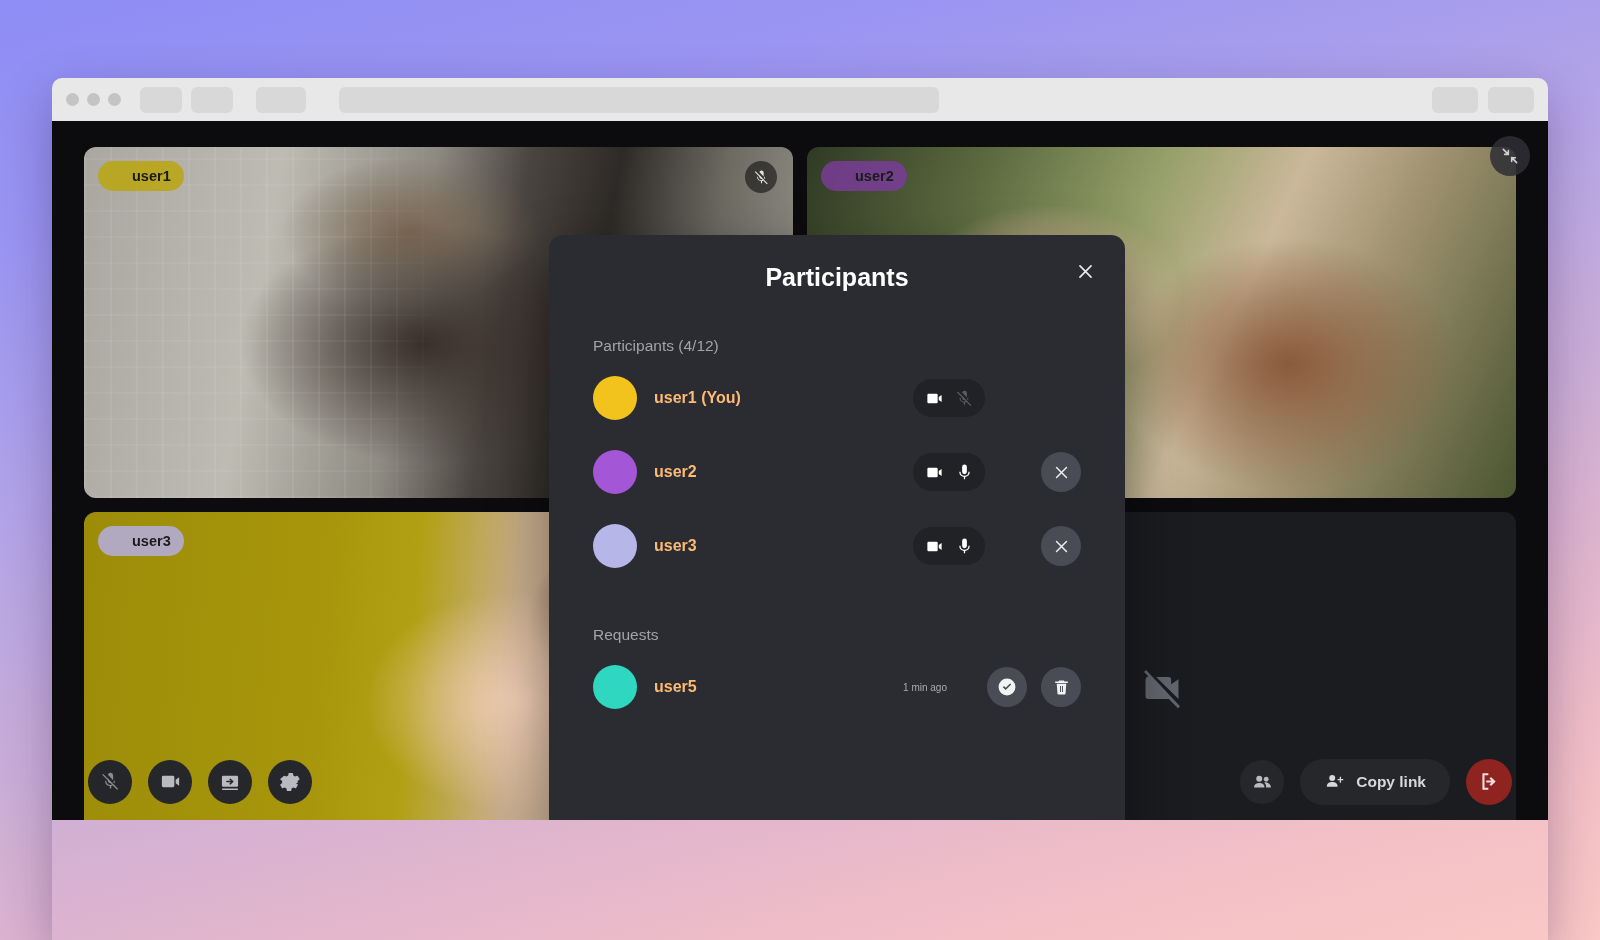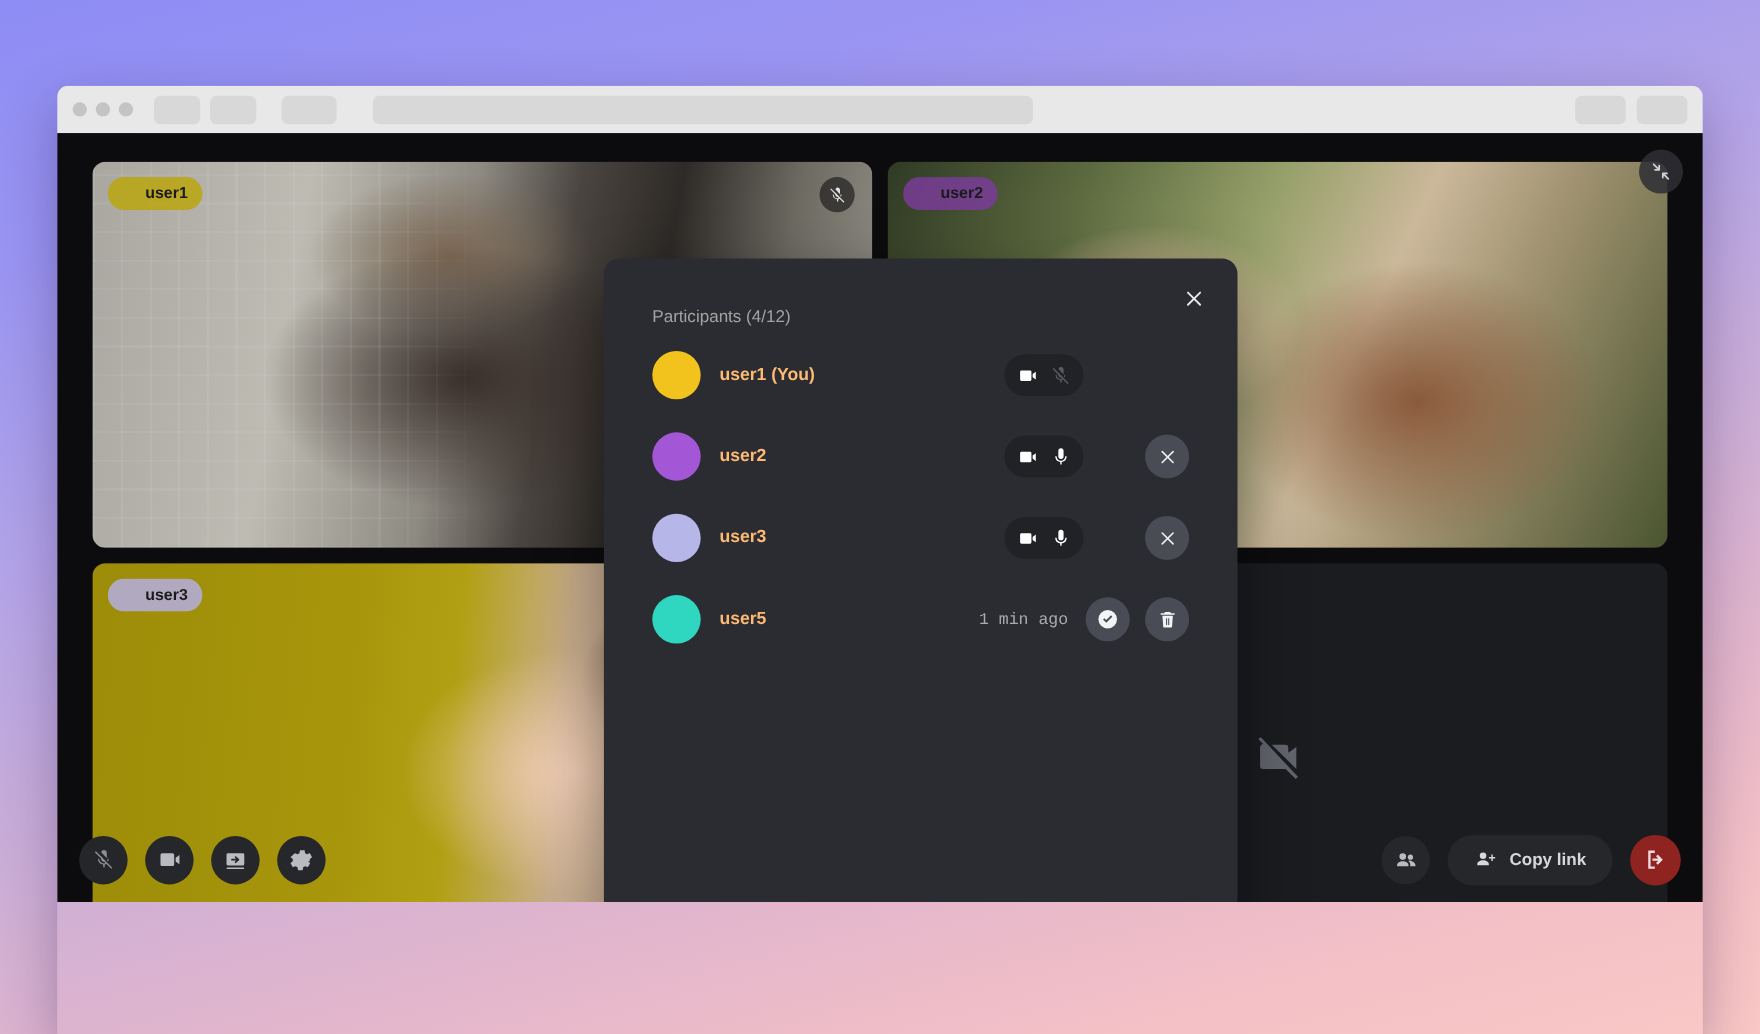--- a/index.html
+++ b/index.html
@@ -185,21 +185,21 @@
     cursor: pointer;
   }
 
   
   .bottom-bar {
     position: absolute;
     left: 0; right: 0; bottom: 0;
     height: 77px;
     display: flex;
     align-items: center;
-    padding: 0 20px;
+    padding: 0 36px;
   }
   .bar-left { display: flex; gap: 16px; }
   .bar-right { display: flex; gap: 16px; margin-left: auto; align-items: center; }
 
   .circle-btn {
     width: 44px; height: 44px;
     border-radius: 50%;
     background: #26272b;
     border: none;
     display: flex; align-items: center; justify-content: center;
@@ -323,23 +323,22 @@
     margin-left: 56px;
     display: flex; align-items: center; justify-content: center;
     color: #eceef1;
     flex: 0 0 auto;
     cursor: pointer;
   }
   .action-spacer { width: 40px; margin-left: 56px; flex: 0 0 auto; }
 
   .req-time {
     color: #a9abb1;
-    font-size: 15px;
-    margin-right: 16px;
-    font-family: Liberation Mono, monospace;
+    font-size: 10px;
+    margin-right: 40px;
   }
   .req-actions { display: flex; gap: 14px; }
   .req-btn {
     width: 40px; height: 40px;
     border-radius: 50%;
     background: #4a4c55;
     border: none;
     display: flex; align-items: center; justify-content: center;
     color: #f2f3f5;
     cursor: pointer;
@@ -561,20 +560,21 @@
 
     <div class="modal-layer">
       <div class="modal">
 
         <button class="modal-close">
           <svg width="19" height="19" viewBox="0 0 24 24" fill="none" stroke="currentColor" stroke-width="2.1" stroke-linecap="round">
             <path d="M5 5 L19 19 M19 5 L5 19"></path>
           </svg>
         </button>
 
+        <div class="modal-title">Participants</div>
 
         <div class="section-label">Participants (4/12)</div>
 
         <div class="p-row">
           <span class="p-avatar ring-yellow">
             <span class="av-inner"><span class="av av-horse"></span></span>
           </span>
           <span class="p-name">user1 (You)</span>
           <span class="media-pill">
             <svg class="ic ic-on" viewBox="0 0 24 24" fill="currentColor">
@@ -630,20 +630,21 @@
             </svg>
           </span>
           <button class="action-btn">
             <svg width="17" height="17" viewBox="0 0 24 24" fill="none" stroke="currentColor" stroke-width="2.1" stroke-linecap="round">
               <path d="M5 5 L19 19 M19 5 L5 19"></path>
             </svg>
           </button>
         </div>
 
 
+        <div class="section-label requests">Requests</div>
 
         <div class="p-row">
           <span class="p-avatar ring-teal">
             <span class="av-inner"><span class="av av-antelope"></span></span>
           </span>
           <span class="p-name">user5</span>
           <span class="req-time">1 min ago</span>
           <span class="req-actions">
             <button class="req-btn">
               <svg width="22" height="22" viewBox="0 0 24 24" fill="currentColor">

